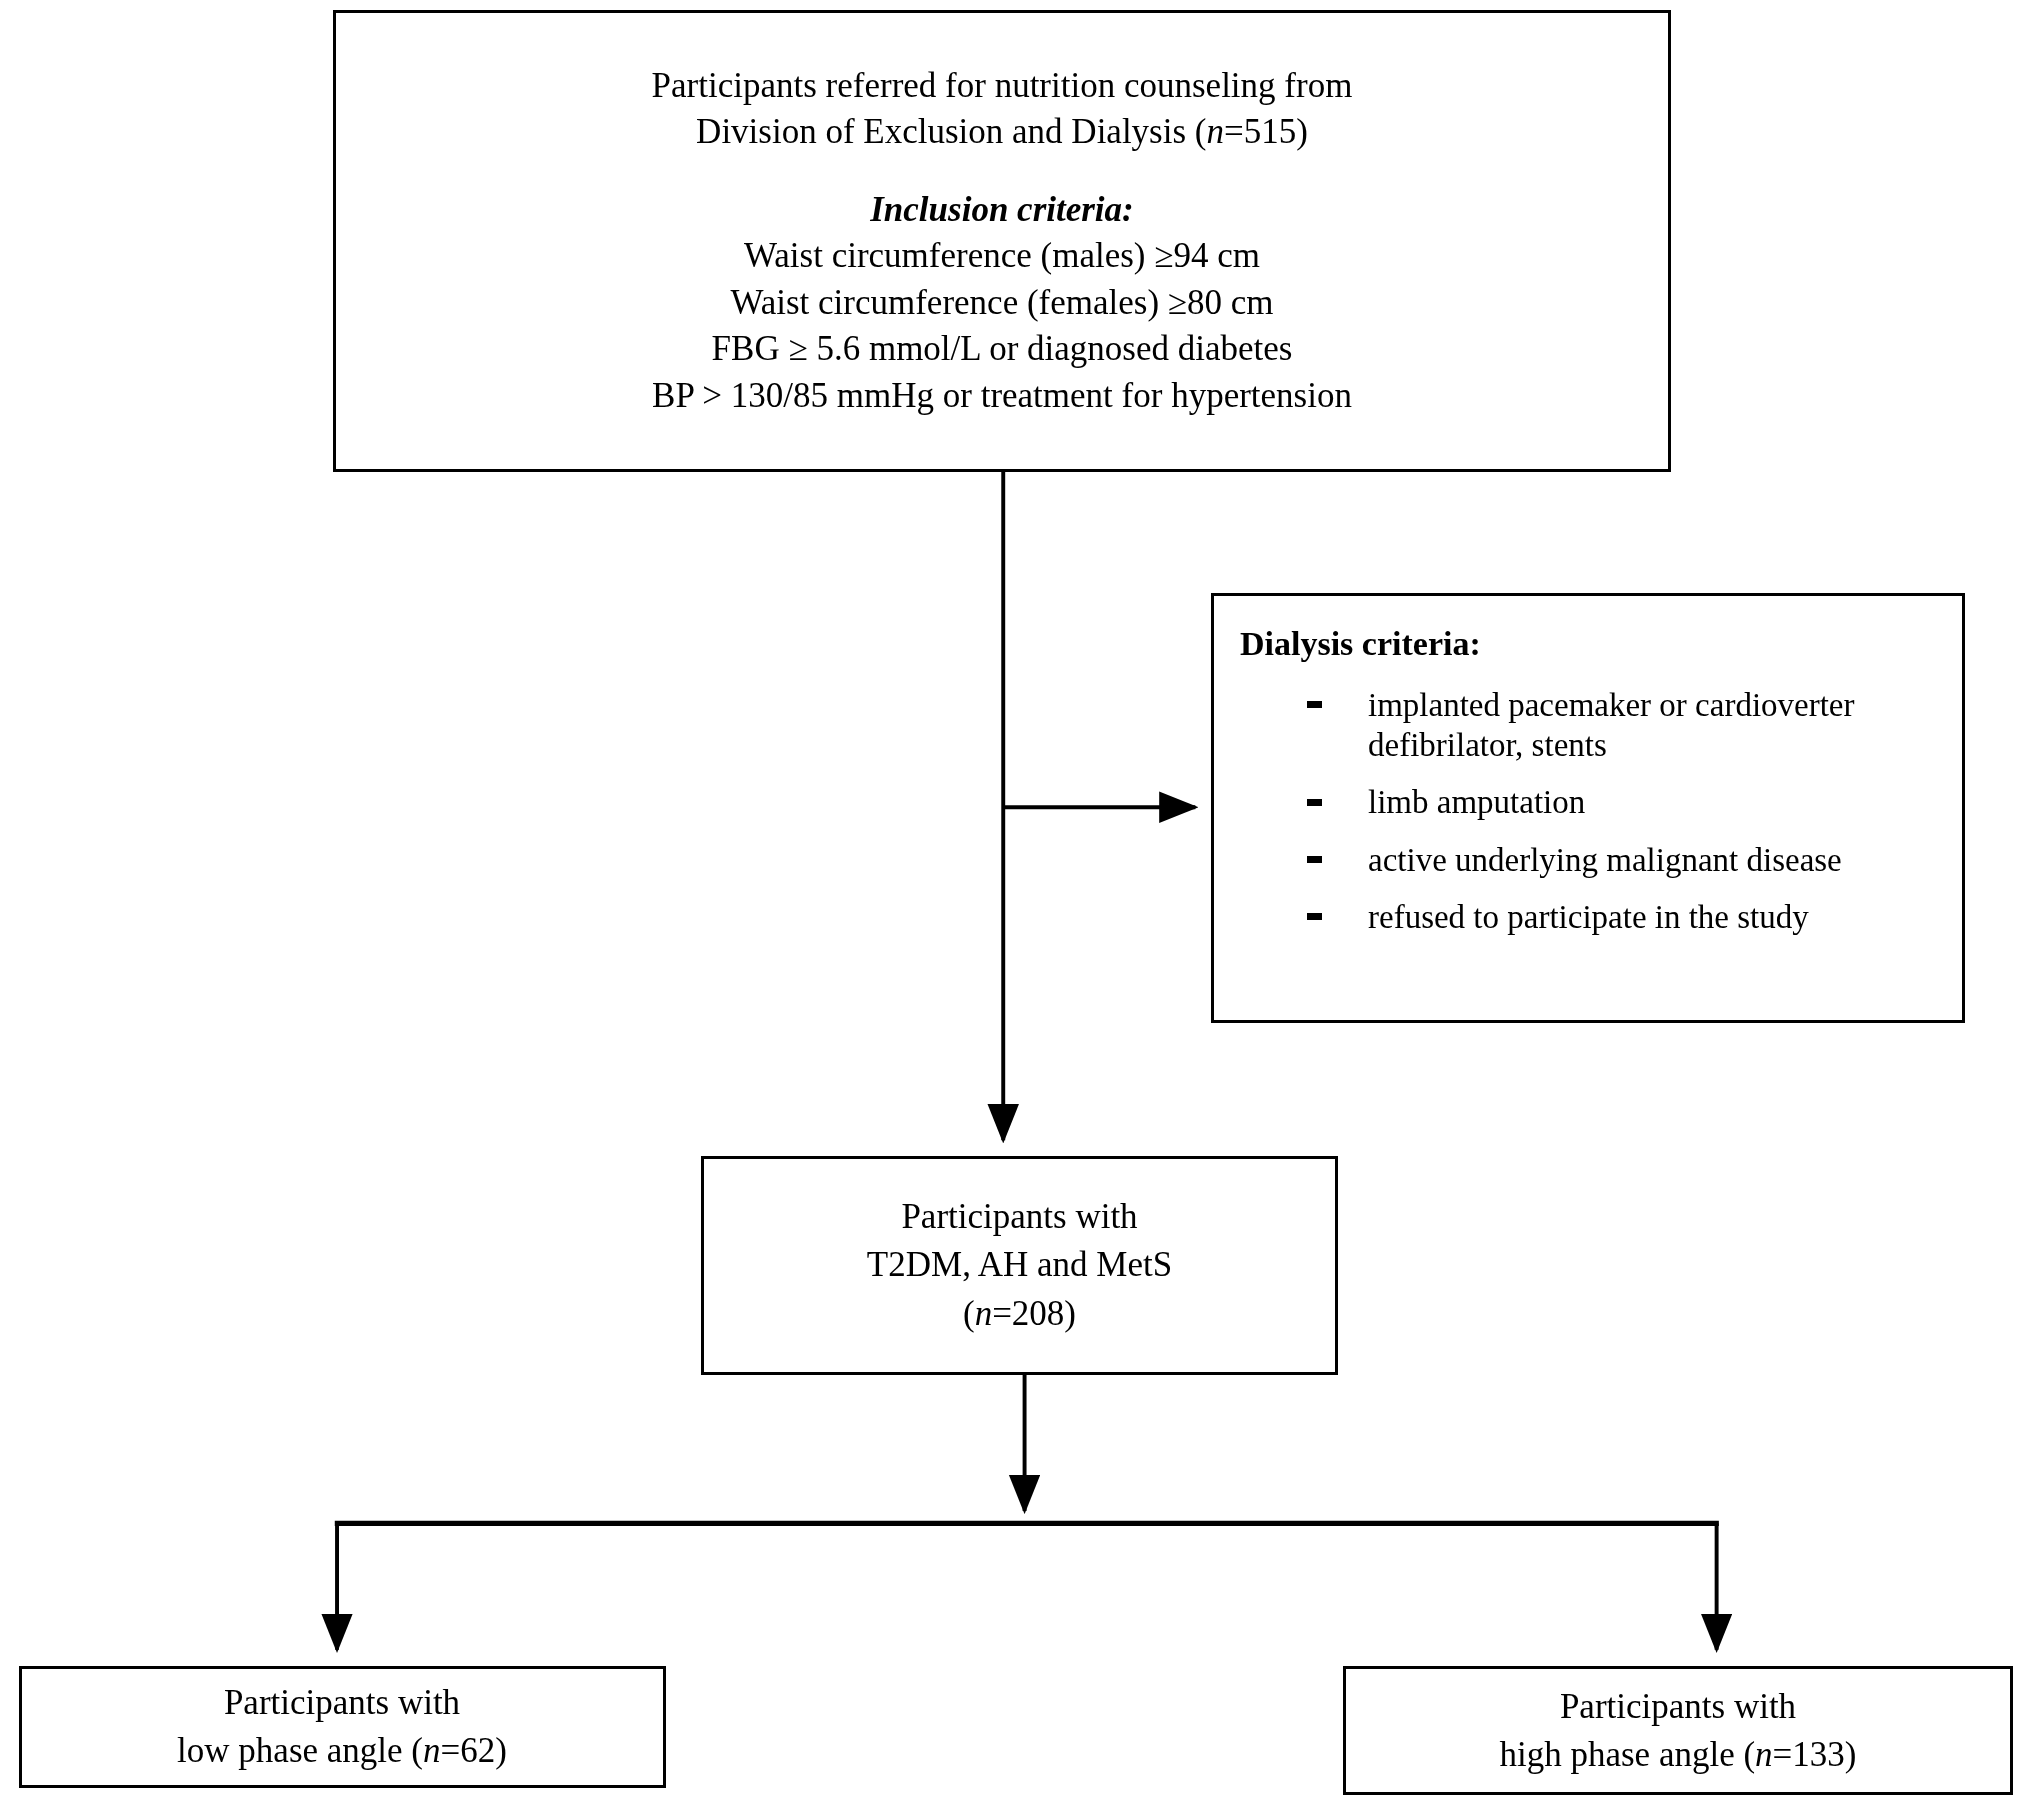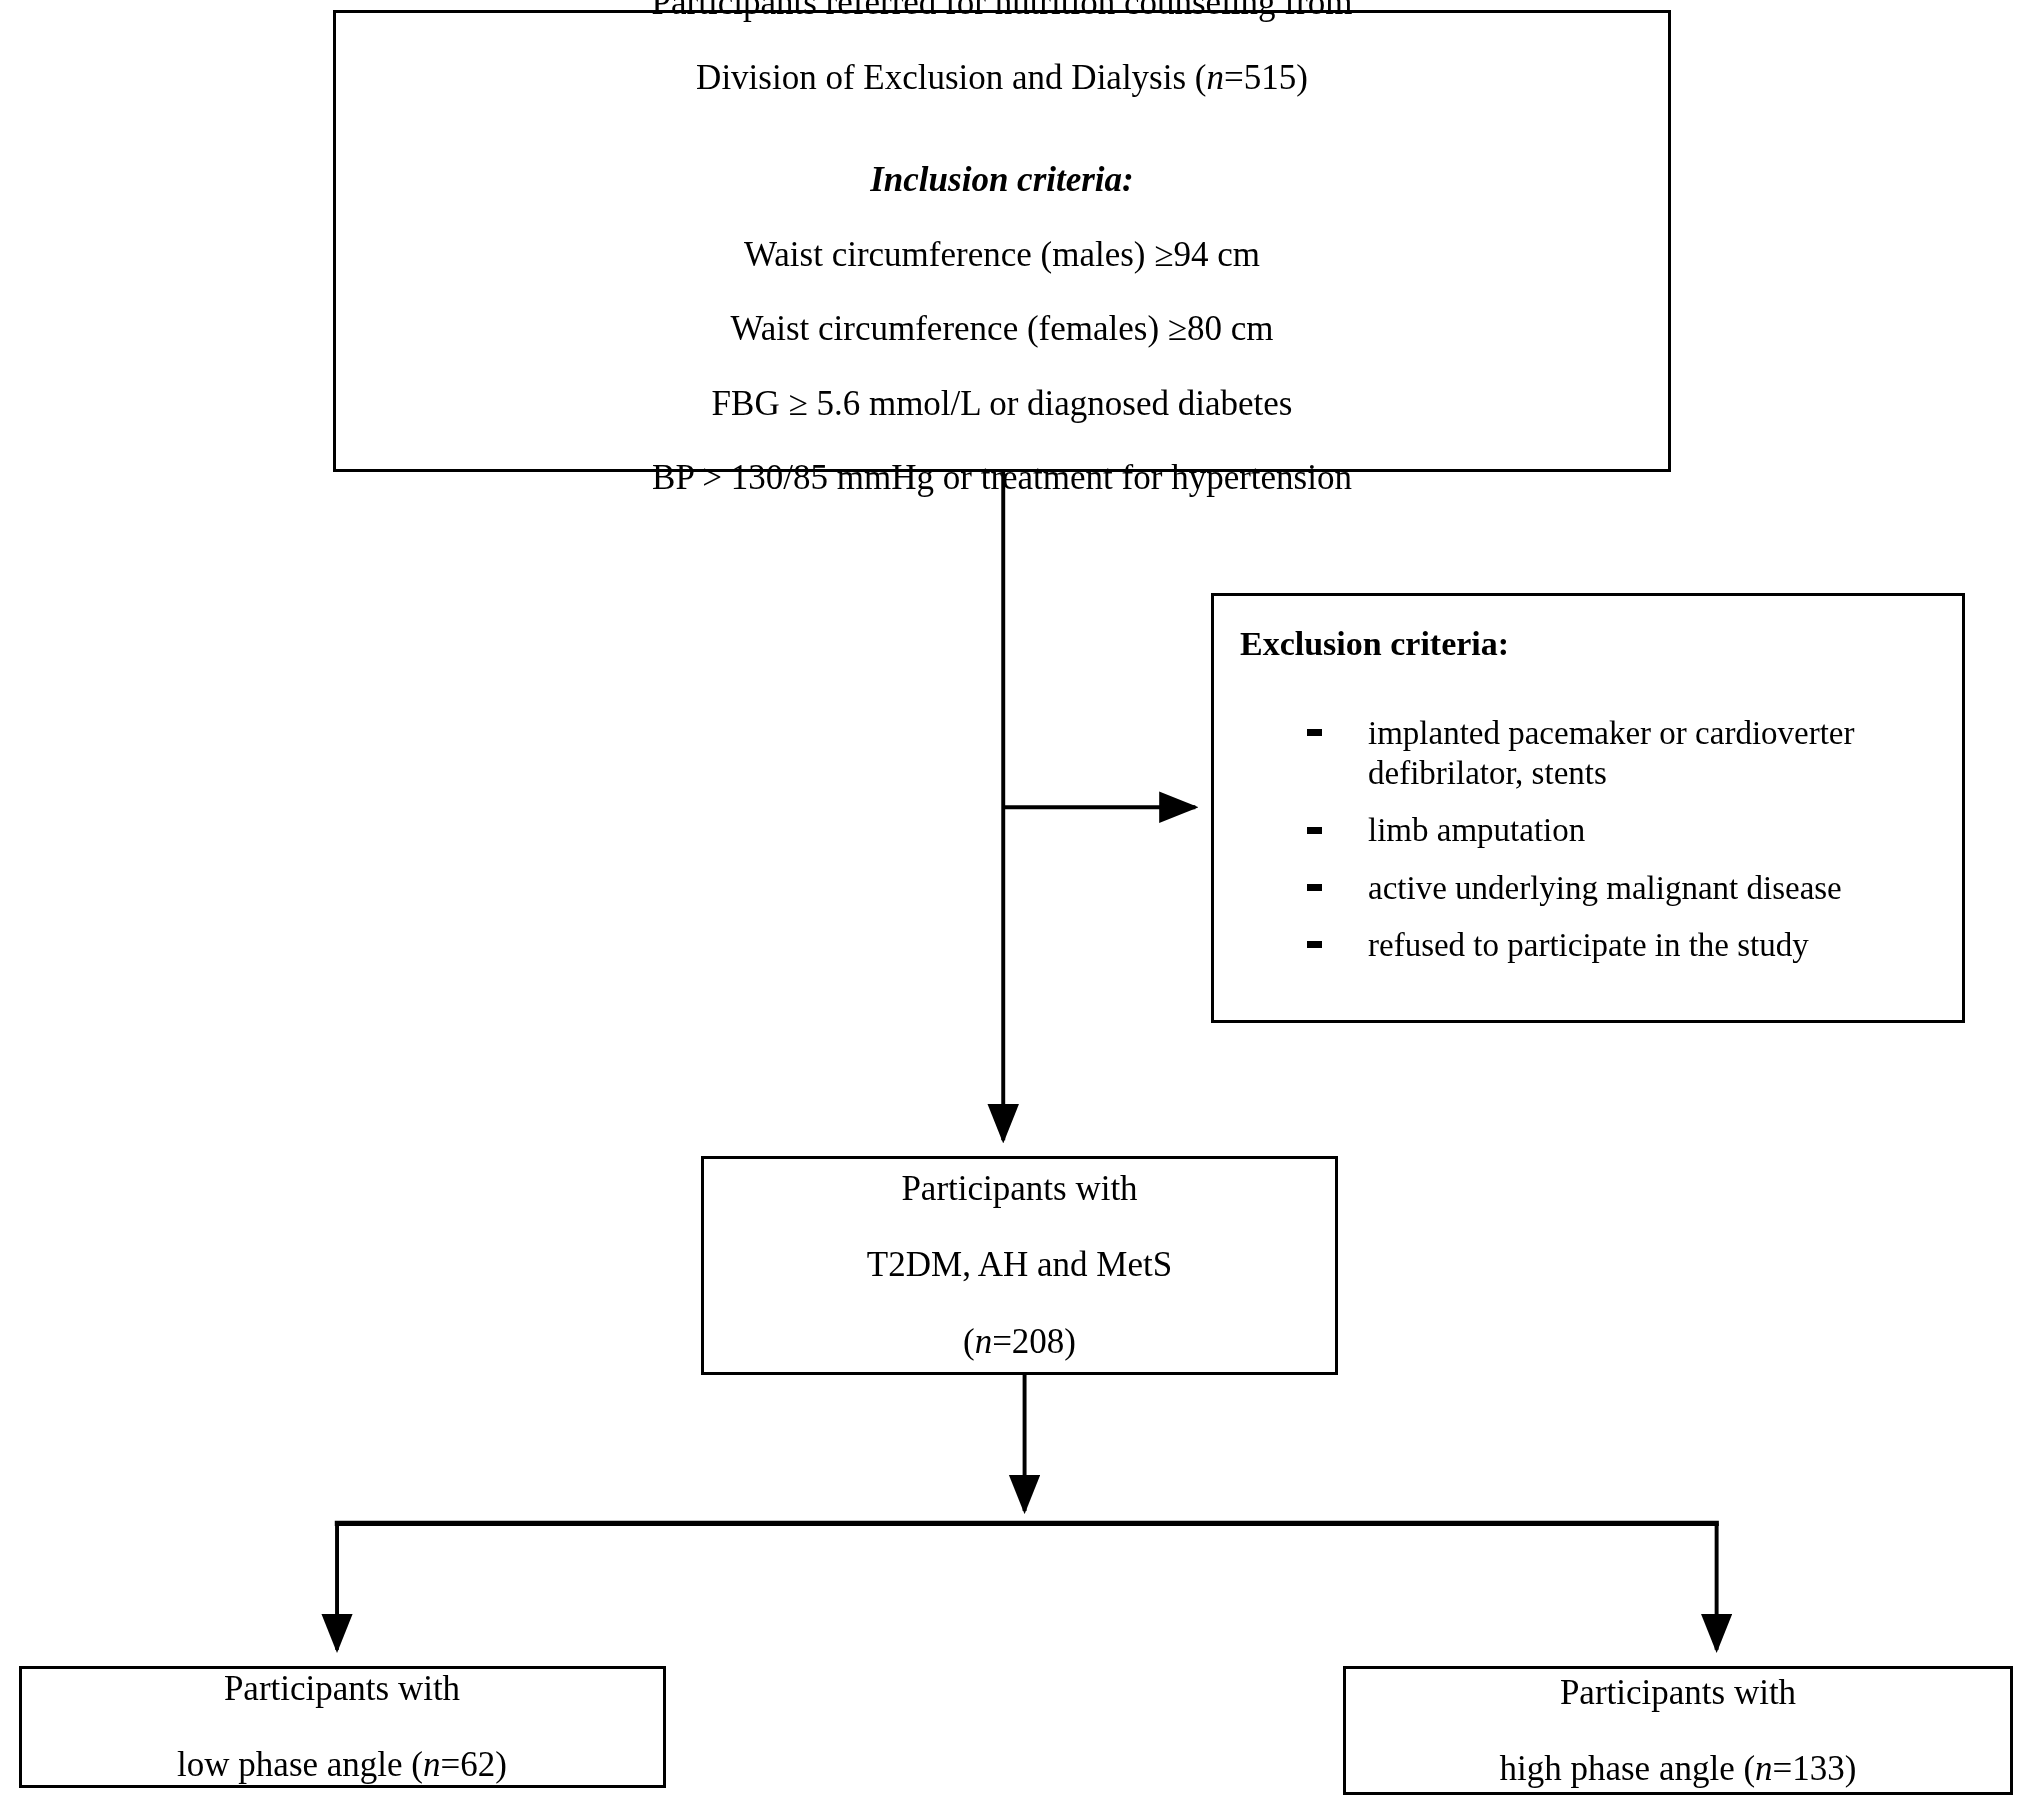--- a/index.html
+++ b/index.html
@@ -27,21 +27,20 @@
   }
   .node {
     position: absolute;
     box-sizing: border-box;
     border: 3.9px solid #000000;
     background: #ffffff;
     display: flex;
     flex-direction: column;
     justify-content: center;
     z-index: 2;
-    gap: 28px;
   }
 
   
   #box-source {
     left: 333px;
     top: 10px;
     width: 1338px;
     height: 462px;
     align-items: center;
     padding: 20px 22.5px;
@@ -182,21 +181,21 @@
     <div class="line"><span>Division of Exclusion and Dialysis (</span><span class="ital">n</span><span>=515)</span></div>
     <div class="gap"></div>
     <div class="line heading-bold">Inclusion criteria:</div>
     <div class="line">Waist circumference (males) ≥94 cm</div>
     <div class="line">Waist circumference (females) ≥80 cm</div>
     <div class="line">FBG ≥ 5.6 mmol/L or diagnosed diabetes</div>
     <div class="line">BP &gt; 130/85 mmHg or treatment for hypertension</div>
   </div>
 
   <div class="node" id="box-exclusion">
-    <div class="excl-title">Exclusion criteria:</div>
+    <div class="excl-title">Dialysis criteria:</div>
     <ul class="excl-list">
       <li><span class="excl-bullet"></span><span>implanted pacemaker or cardioverter defibrilator, stents</span></li>
       <li><span class="excl-bullet"></span><span>limb amputation</span></li>
       <li><span class="excl-bullet"></span><span>active underlying malignant disease</span></li>
       <li><span class="excl-bullet"></span><span>refused to participate in the study</span></li>
     </ul>
   </div>
 
   <div class="node" id="box-cohort">
     <div class="line">Participants with</div>

